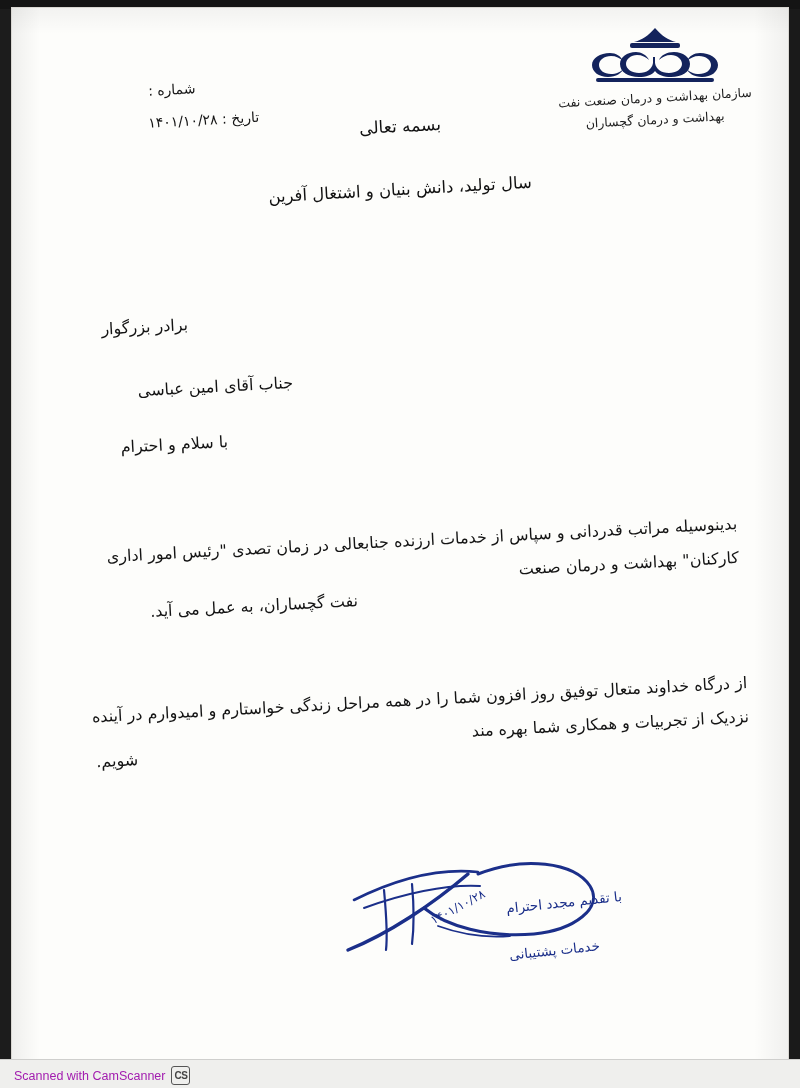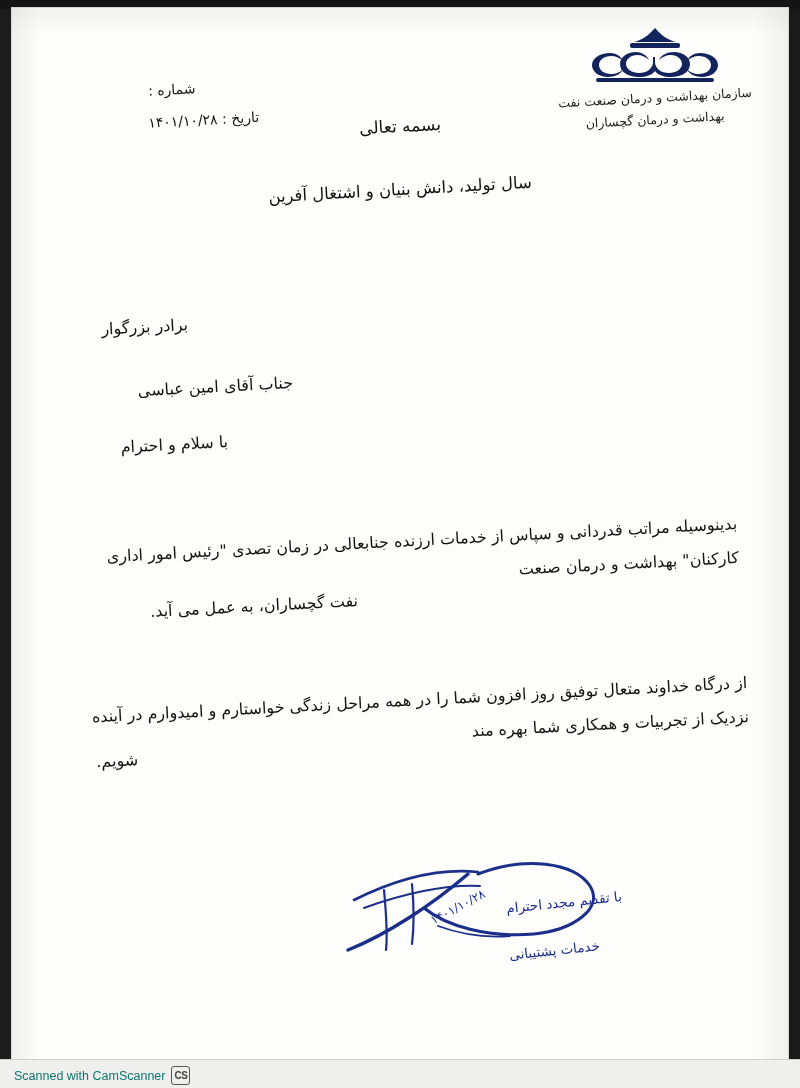--- a/index.html
+++ b/index.html
@@ -84,21 +84,21 @@
     color: #444;
     font-size: 10px;
     font-weight: bold;
     display: flex;
     align-items: center;
     justify-content: center;
     font-family: "Liberation Sans", sans-serif;
     letter-spacing: -0.5px;
   }
   #cs-text {
-    color: #0f766e;
+    color: #a21caf;
     font-size: 12.5px;
     font-family: "Liberation Sans", sans-serif;
     direction: ltr;
   }
 
   
   #letterhead {
     position: absolute;
     right: 28px;
     top: 18px;

